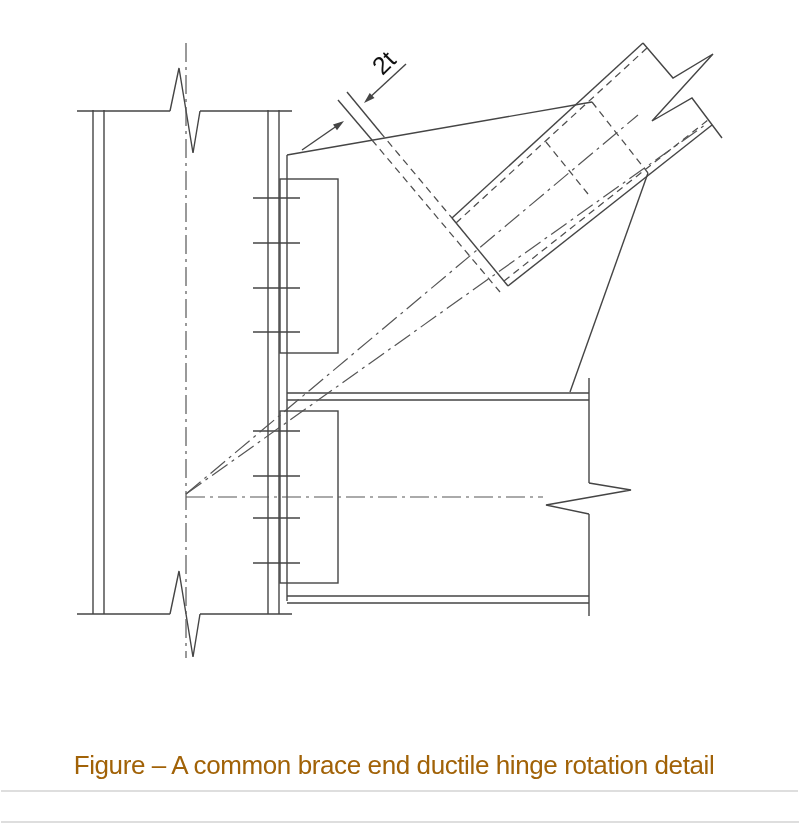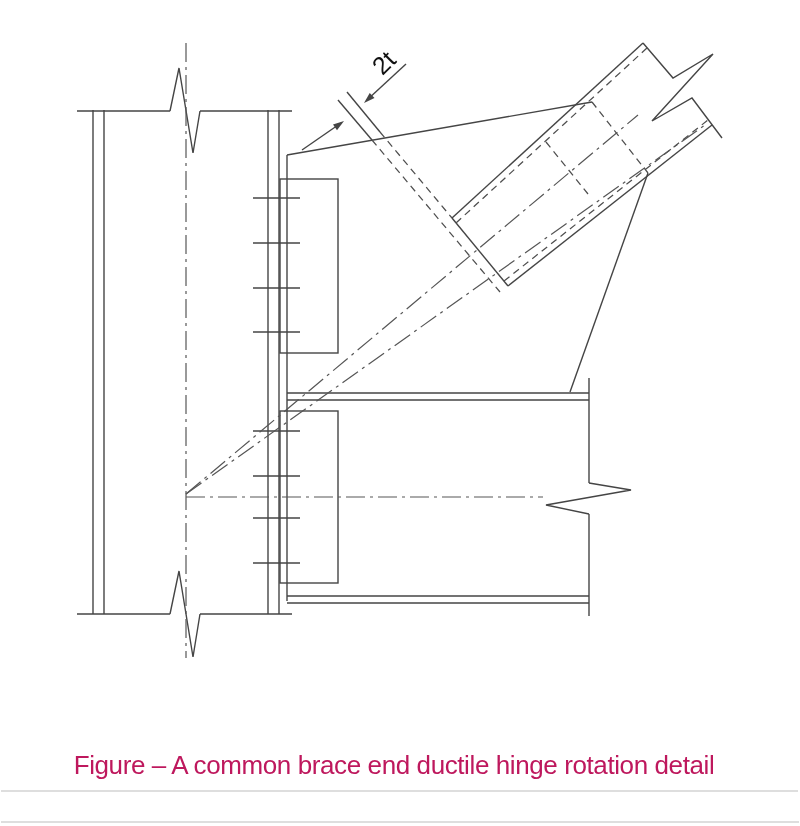--- a/index.html
+++ b/index.html
@@ -7,21 +7,21 @@
   .stage{position:relative;width:800px;height:826px;background:#ffffff;overflow:hidden;}
   .stage svg{position:absolute;left:0;top:0;}
   .caption{
     position:absolute;
     left:394px;
     top:750px;
     transform:translateX(-50%);
     white-space:nowrap;
     font-size:26px;
     letter-spacing:-0.4px;
-    color:#be185d;
+    color:#a16207;
   }
   .dim-label{
     font-family:"Liberation Sans", sans-serif;
     font-size:25px;
     fill:#111111;
   }
 </style>
 </head>
 <body>
 

